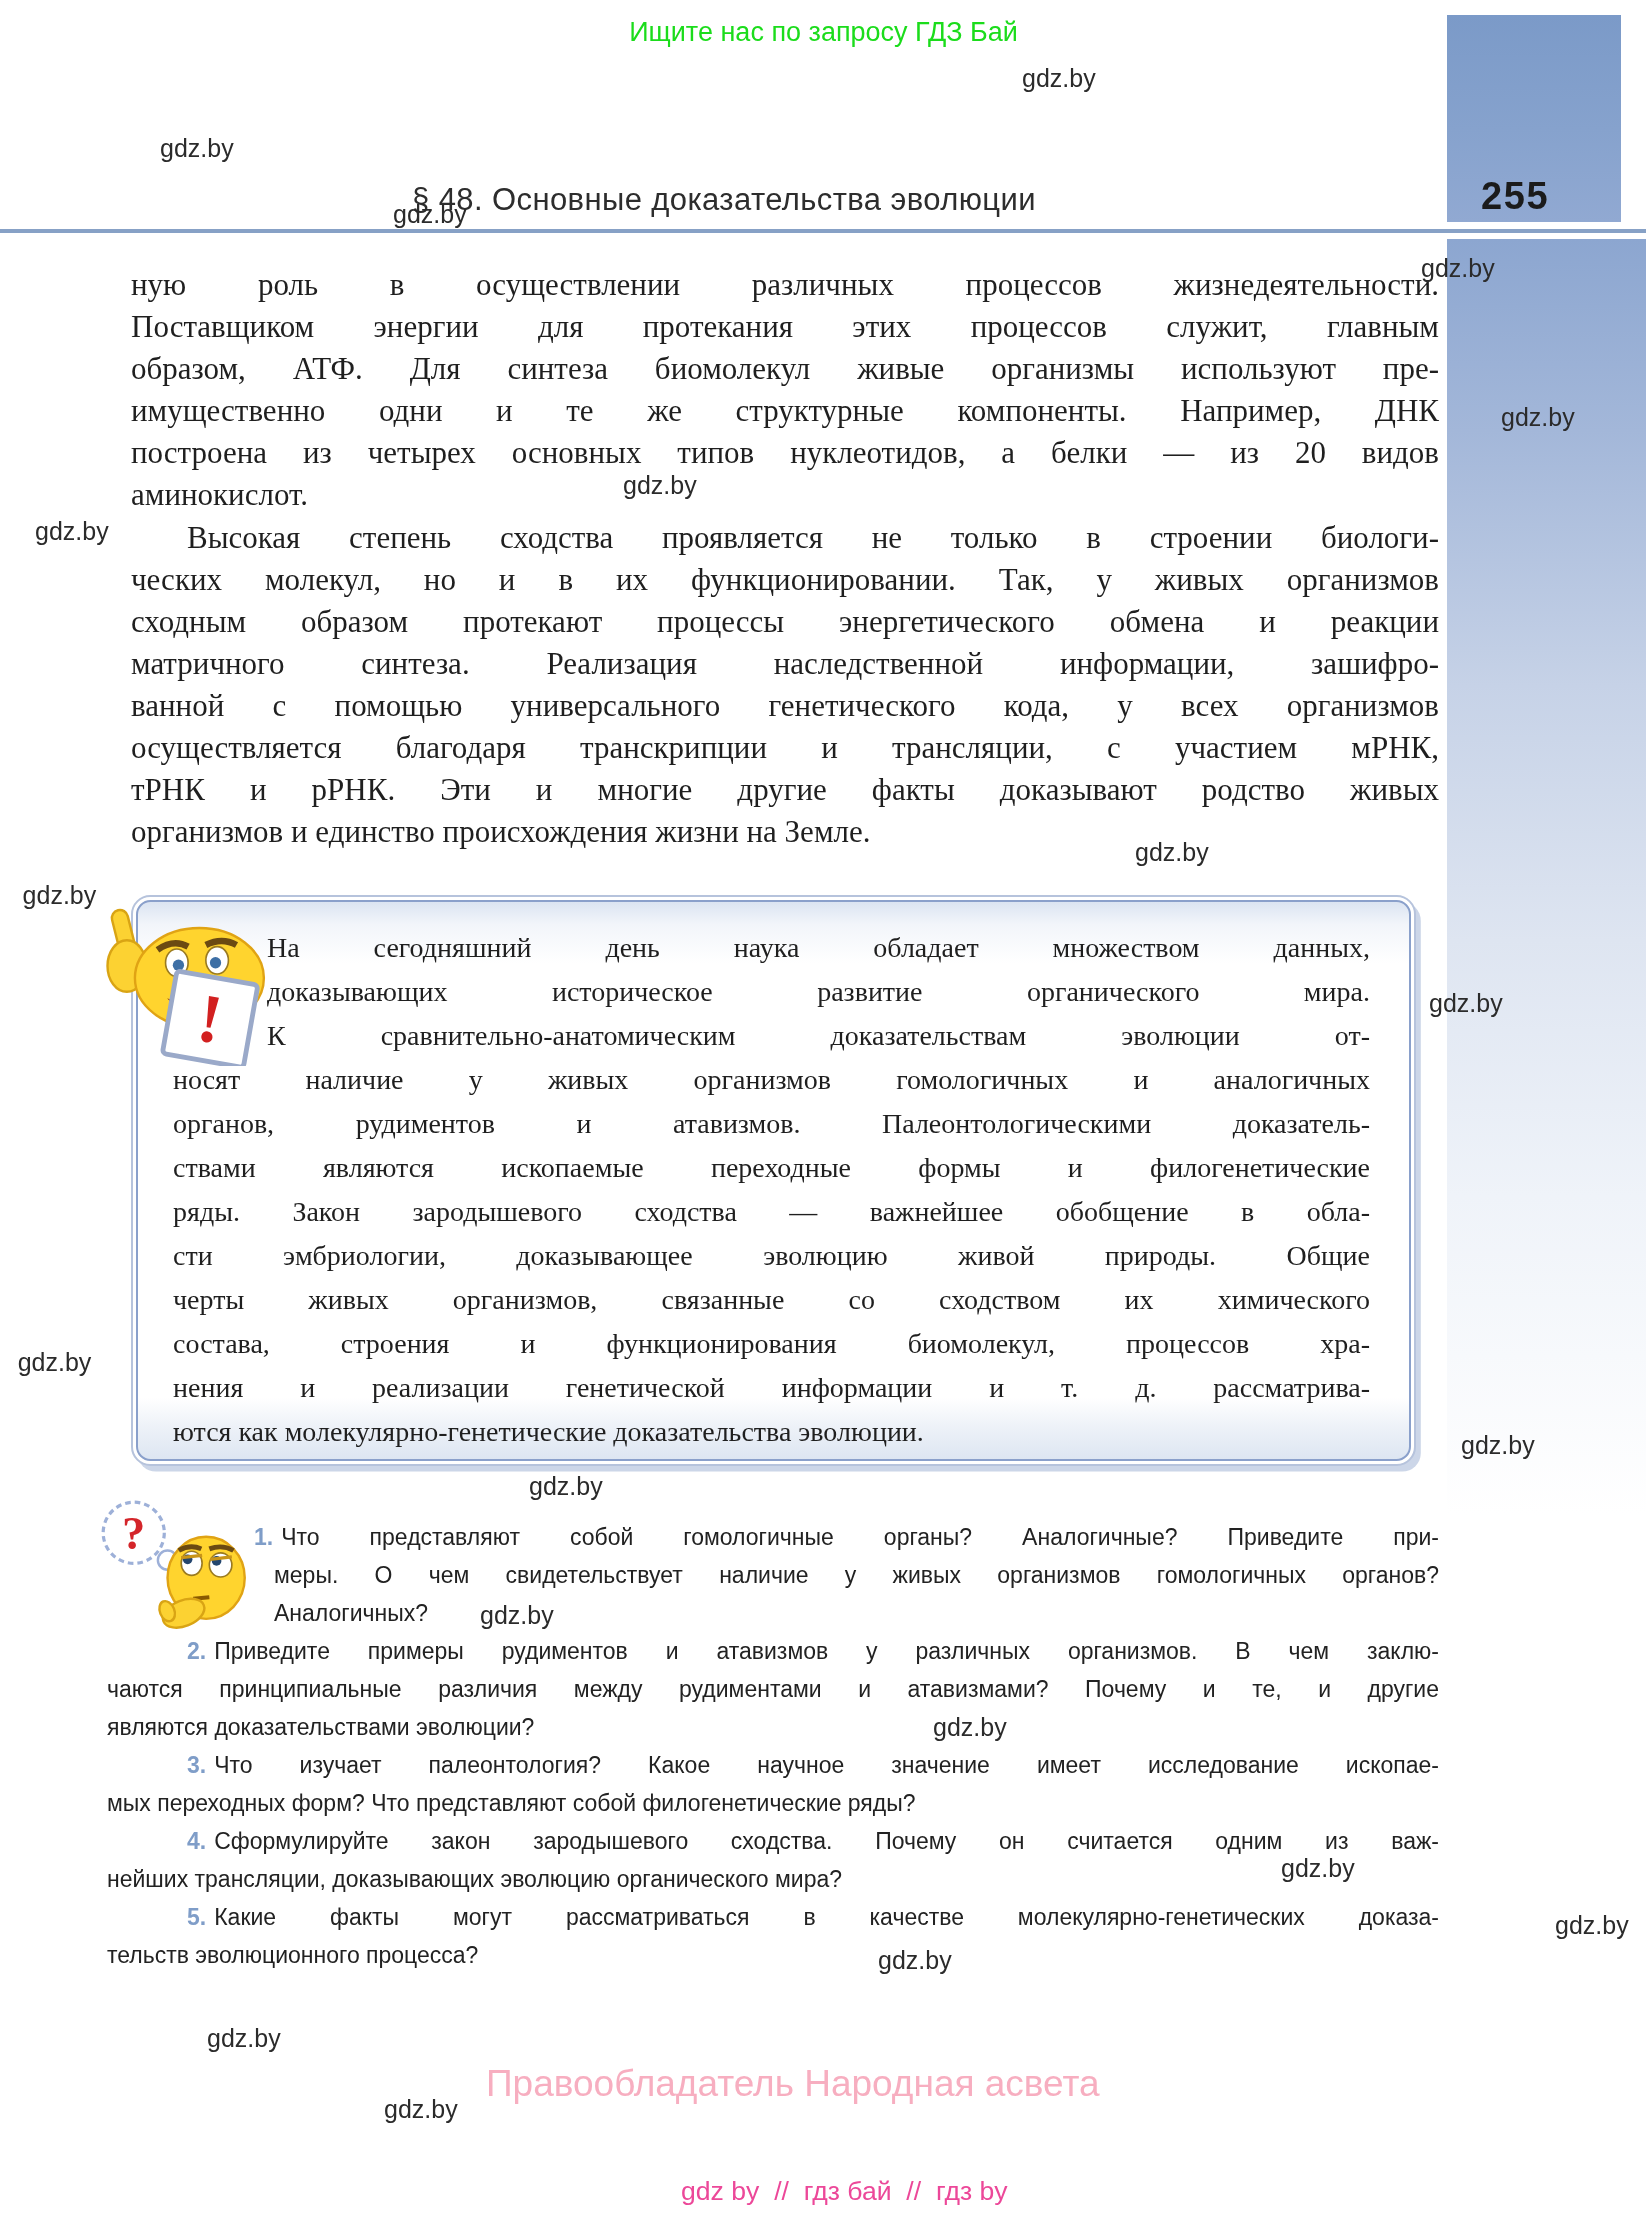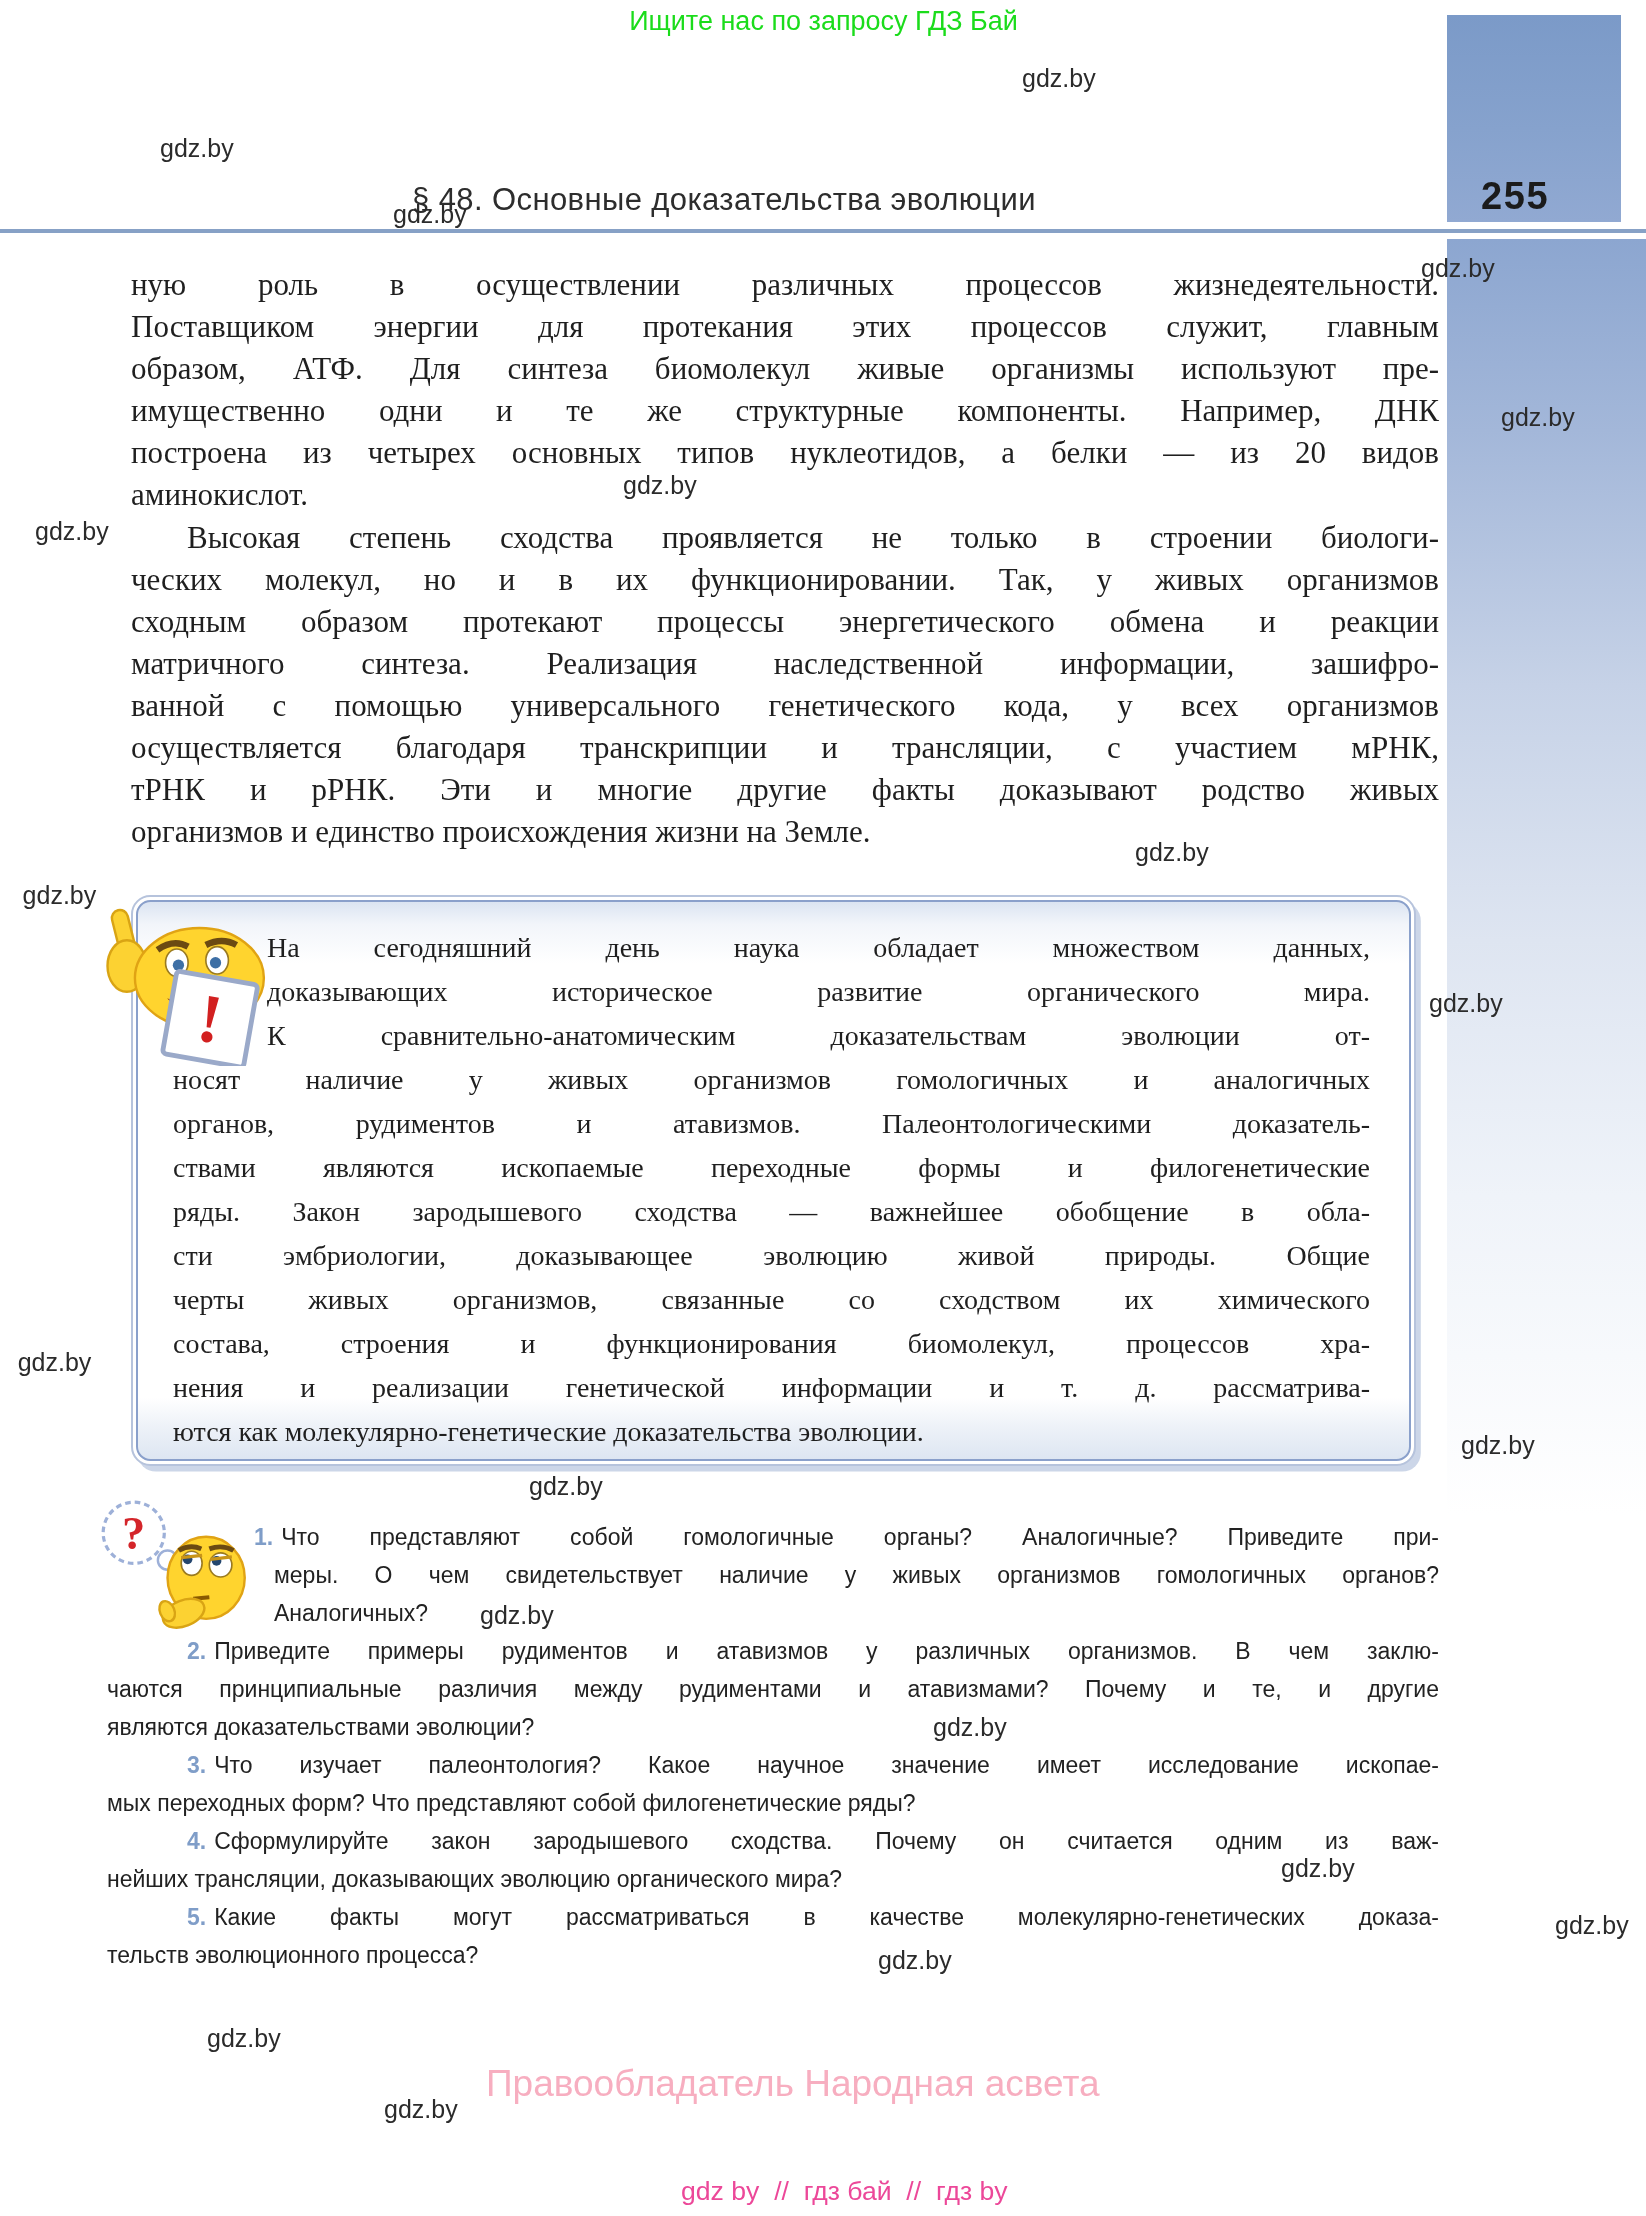--- a/index.html
+++ b/index.html
@@ -1,20 +1,20 @@
 <!DOCTYPE html>
 <html style="font-size:13px"><head>
 <meta charset="utf-8">
 <style>
   html,body{margin:0;padding:0;background:#ffffff;}
   .page{position:relative;width:1647px;height:2216px;background:#ffffff;overflow:hidden;
         font-family:"Liberation Serif",serif;color:#1f1f1f;}
 
   
-  .promo{position:absolute;top:6px;left:0;width:100%;text-align:center;
+  .promo{position:absolute;top:17px;left:0;width:100%;text-align:center;
          font-family:"Liberation Sans",sans-serif;font-size:27px;}
 
   
   .section-title{position:absolute;top:182px;left:12px;width:1424px;text-align:center;
          font-family:"Liberation Sans",sans-serif;font-size:31px;color:#2d2d2d;letter-spacing:0.4px;}
   .header-rule{position:absolute;top:229px;left:0;width:1647px;height:4px;background:#87a1c6;}
   .sidebar-head{position:absolute;left:1447px;top:14.5px;width:174px;height:207px;
          background:linear-gradient(180deg,#7b9ac8 0%,#86a2cd 55%,#91a9d2 100%);}
   .page-number{position:absolute;left:34px;top:160px;font-family:"Liberation Sans",sans-serif;
          font-weight:bold;font-size:38px;color:#1b1b1b;letter-spacing:1.6px;}

